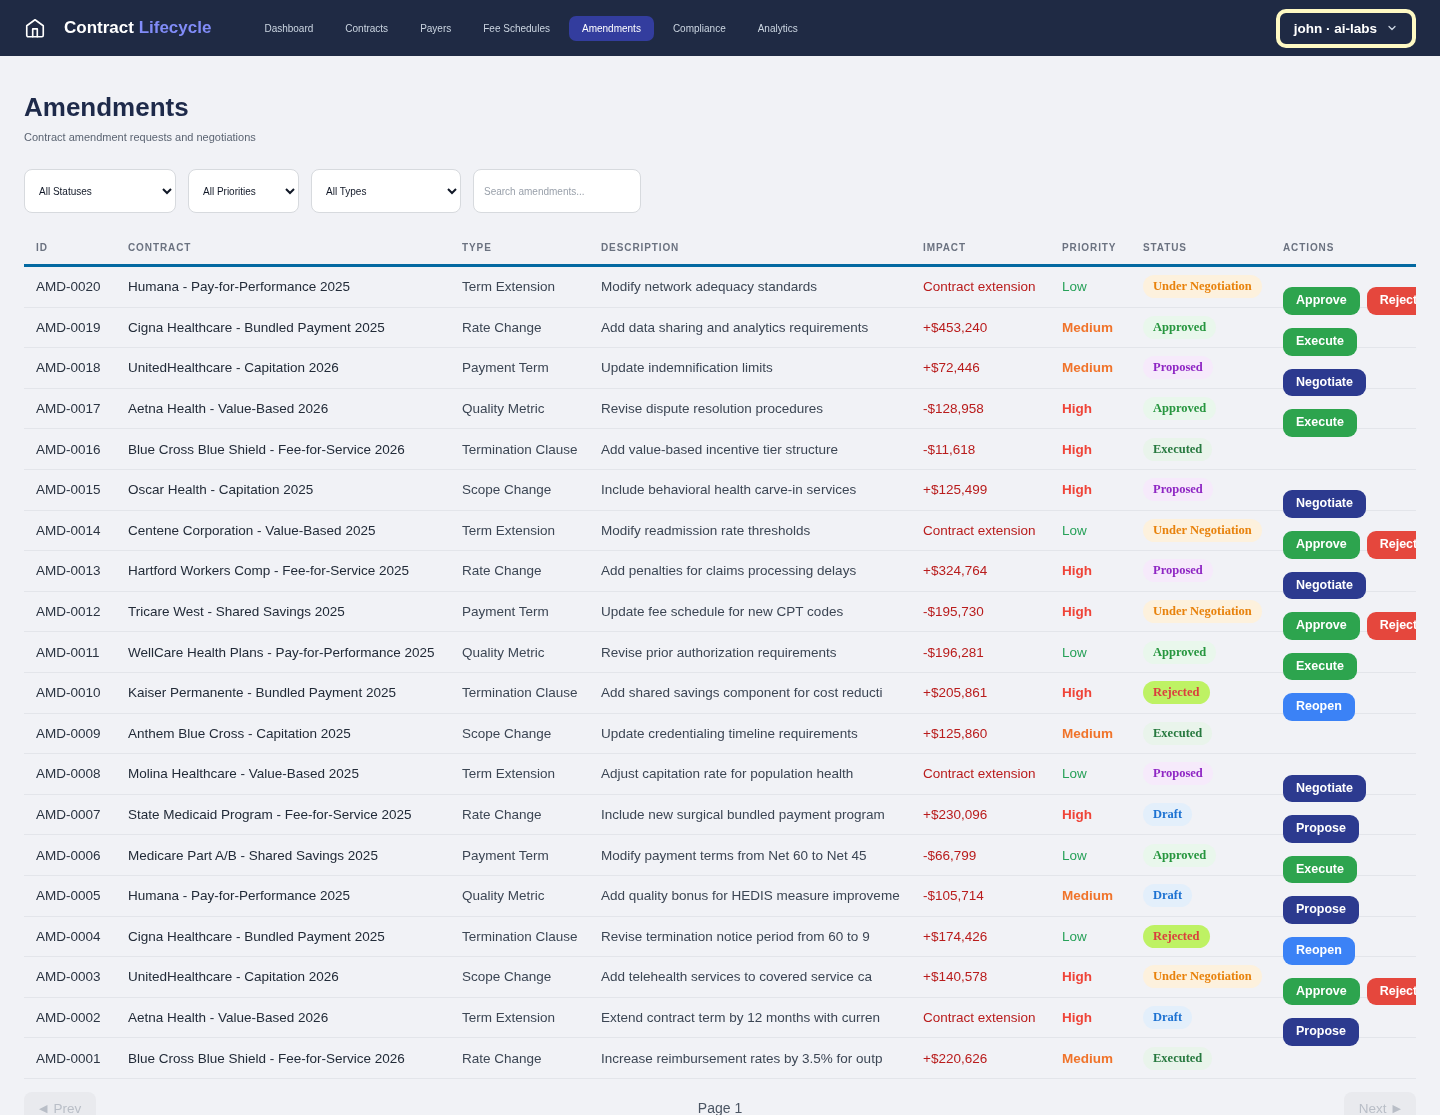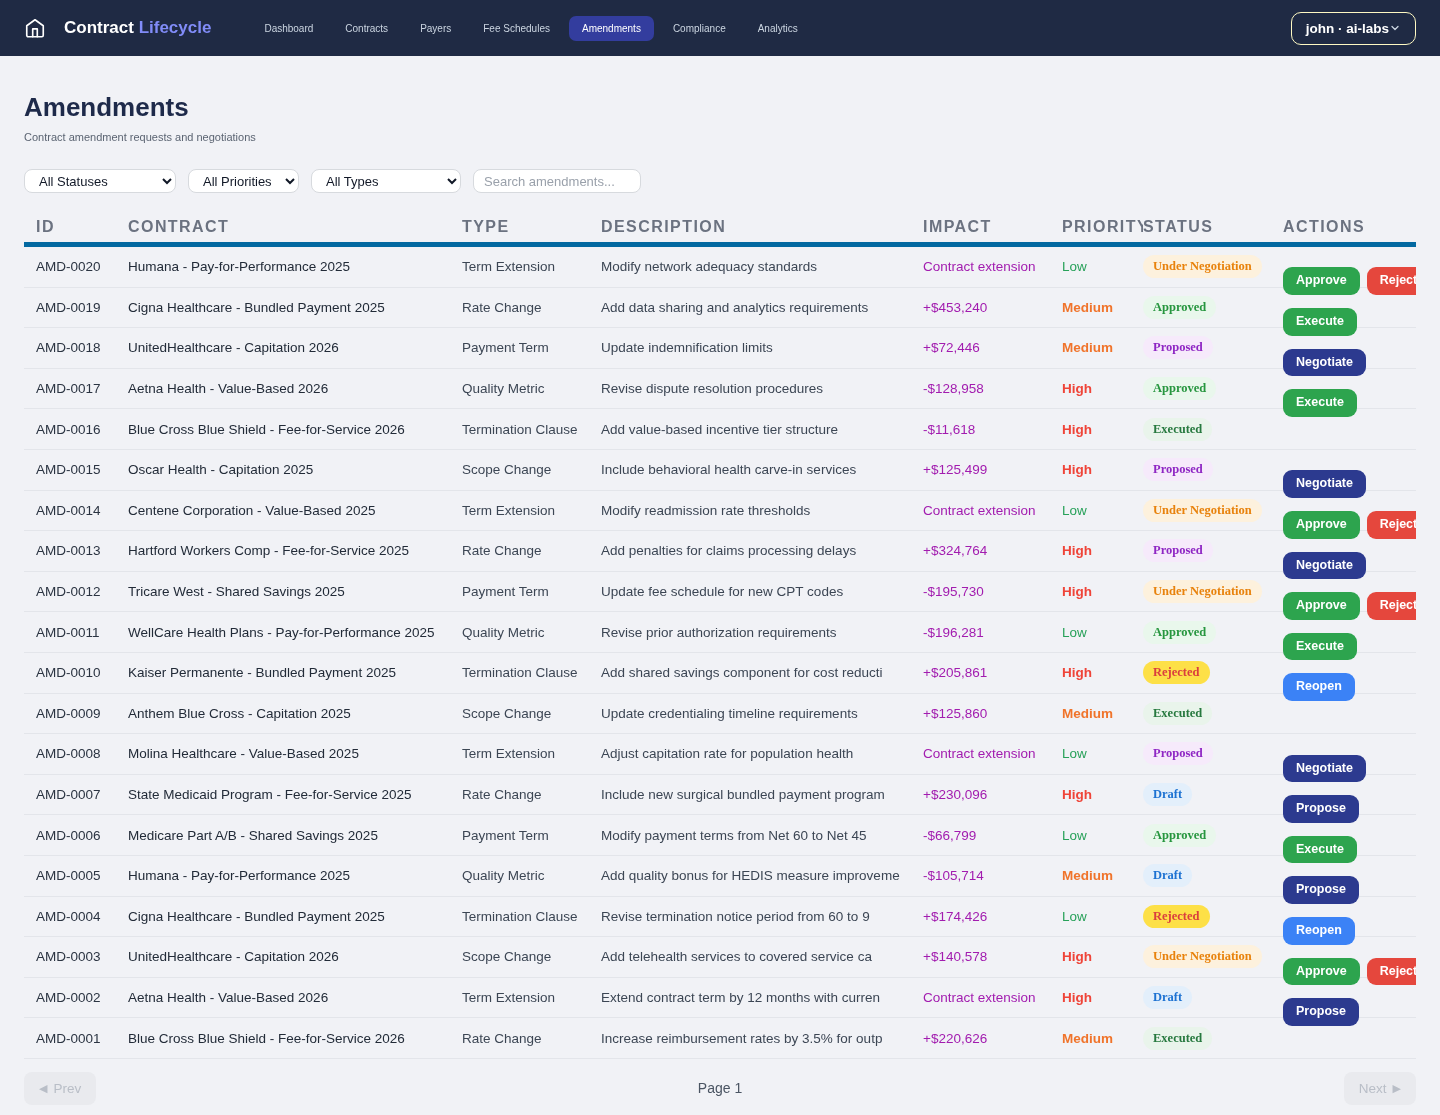--- a/index.html
+++ b/index.html
@@ -21,80 +21,80 @@
   .brand { font-size:17px; font-weight:700; margin-right:40px; white-space:nowrap; }
   .brand .b-name { color:#ffffff; }
   .brand .b-accent { color:#818cf8; }
   .nav-links { display:flex; align-items:center; gap:6px; }
   .nav-link {
     color:#cbd5e1; font-size:10px; padding:7px 13px; border-radius:7px;
     cursor:pointer; white-space:nowrap;
   }
   .nav-link.active { background:#333d9e; color:#ffffff; }
   .user-btn {
-    margin-left:auto; display:flex; align-items:center; gap:0;
-    background:transparent; border:1px solid #fef9c3; border-radius:10px;
+    margin-left:auto; display:flex; align-items:center; gap:9px;
+    background:transparent; border:4px solid #fef9c3; border-radius:10px;
     color:#ffffff; font-weight:700; font-size:13.5px; padding:8px 14px;
     font-family:inherit; cursor:pointer;
   }
   .chevron { color:#cbd5e1; display:flex; }
 
   
   .main { padding:22px 24px 0 24px; }
   .page-title { font-size:26px; font-weight:700; color:#1e2a4a; margin:14px 0 0 0; }
   .page-subtitle { font-size:11px; color:#5b6472; margin:8px 0 0 0; }
 
   
   .filters { display:flex; gap:12px; margin-top:26px; }
   .filters select, .filters input {
-    height:24px; border:1px solid #d7dade; border-radius:8px;
-    background:#ffffff; font-size:13px; color:#111827;
+    height:44px; border:1px solid #d7dade; border-radius:8px;
+    background:#ffffff; font-size:10px; color:#111827;
     font-family:inherit; padding:0 10px; outline:none;
   }
   .sel-status { width:152px; }
   .sel-priority { width:111px; }
   .sel-type { width:150px; }
   .search-input { width:168px; }
   .search-input::placeholder { color:#9aa1ab; }
 
   
   .table { margin-top:18px; }
   .thead, .row {
     display:grid;
     grid-template-columns: 92px 334px 139px 322px 139px 81px 140px 1fr;
     align-items:center;
     padding:0 0 0 12px;
   }
   .thead {
-    height:36px; font-size:16px; font-weight:700; letter-spacing:.09em;
+    height:36px; font-size:10px; font-weight:700; letter-spacing:.09em;
     text-transform:uppercase; color:#6b7280;
-    border-bottom:5px solid #0369a1;
+    border-bottom:3px solid #0369a1;
   }
   .row { height:40.6px; border-bottom:1px solid #e3e5ea; font-size:13.5px; }
   .cell { white-space:nowrap; overflow:hidden; padding-right:10px; }
   .c-id { color:#2b3442; }
   .c-contract { color:#222b38; }
   .c-type, .c-desc { color:#3c4654; }
-  .c-impact { color:#a21caf; }
+  .c-impact { color:#b91c1c; }
 
   .pri { font-weight:700; }
   .pri-low { color:#27a159; font-weight:500; }
   .pri-medium { color:#f0742b; }
   .pri-high { color:#ef4438; }
 
   .pill {
     display:inline-block; padding:4px 10px; border-radius:12px;
     font-size:12.5px; font-weight:700; line-height:1.2;font-family:Liberation Serif, serif;
   }
   .st-under-negotiation { color:#e8820c; background:#fdf1dd; }
   .st-approved { color:#27963f; background:#e9f7ec; }
   .st-proposed { color:#8f27c4; background:#f6eafb; }
   .st-executed { color:#27793f; background:#e9f4eb; }
   .st-draft { color:#1d72d2; background:#e3effb; }
-  .st-rejected { color:#da3e3e; background:#fde047; }
+  .st-rejected { color:#da3e3e; background:#bef264; }
 
   .actions { display:flex; gap:7px;margin-top:29px; }
   .btn {
     border:none; border-radius:9px; padding:6px 13px;
     font-size:12.5px; font-weight:700; color:#ffffff;
     font-family:inherit; cursor:pointer; line-height:1.25;
   }
   .btn-green { background:#2da44e; }
   .btn-red { background:#e5473d; }
   .btn-indigo { background:#2c3a8f; }

